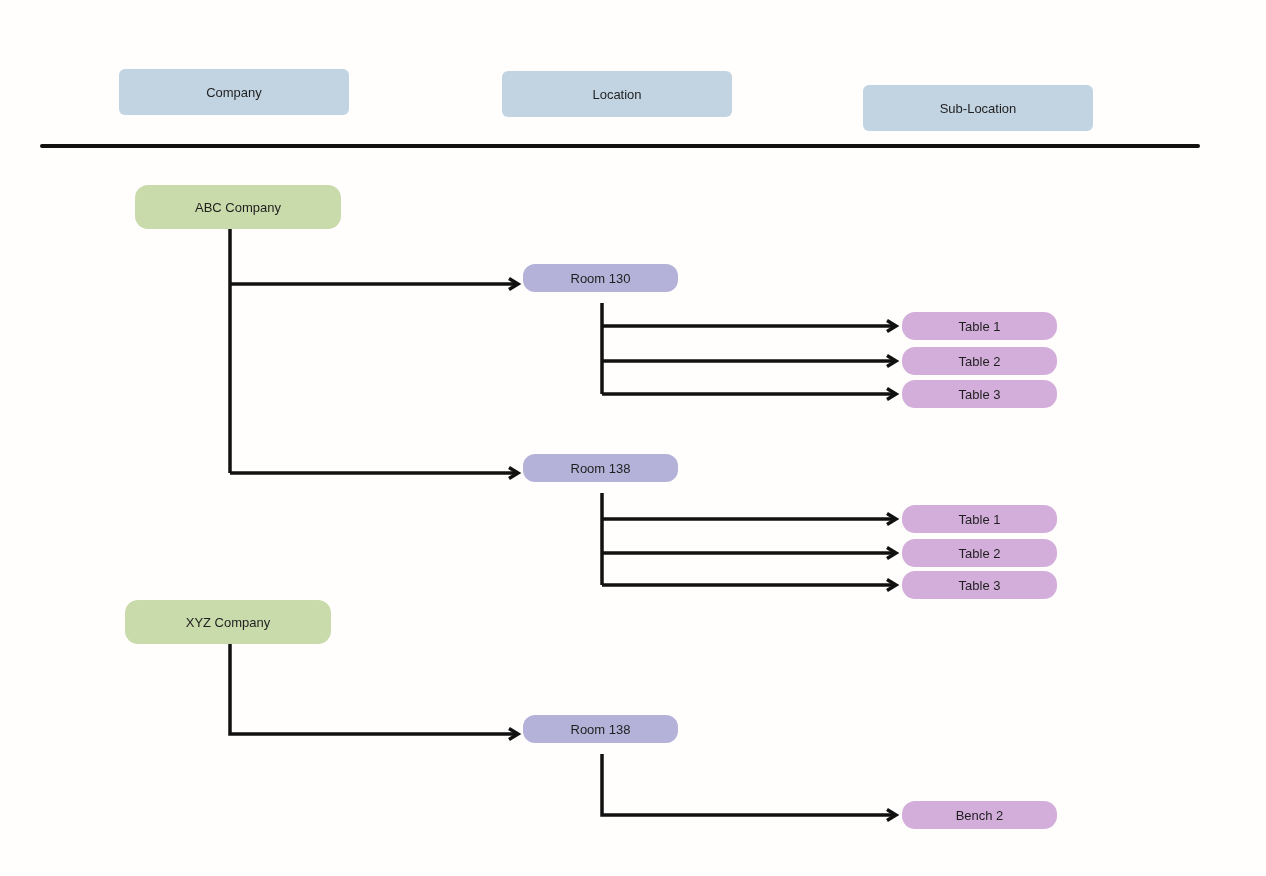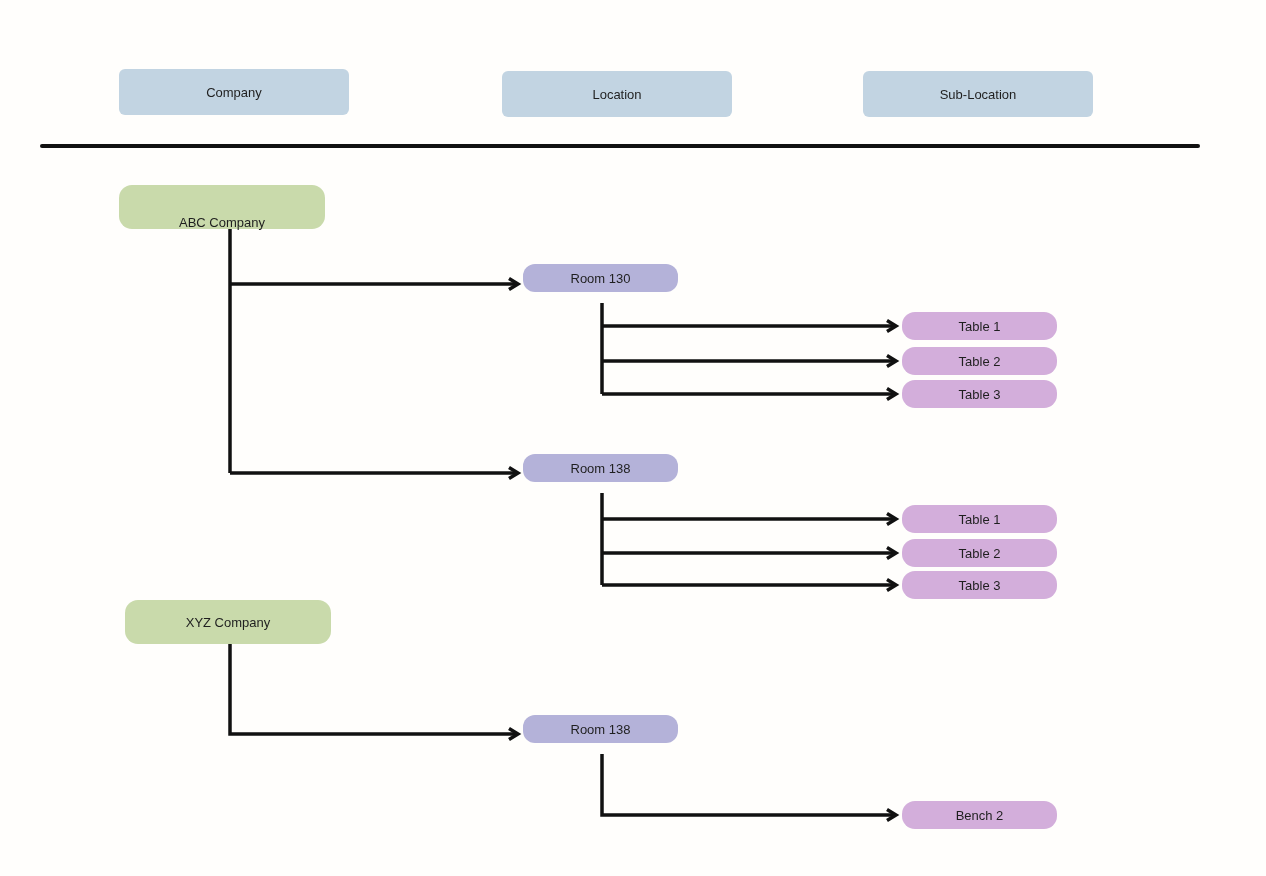--- a/index.html
+++ b/index.html
@@ -63,21 +63,21 @@
 <body>
 
 <div class="canvas">
 
   <div class="node header-box" style="left:119px;top:69px;">
     <span>Company</span>
   </div>
   <div class="node header-box" style="left:502px;top:71px;">
     <span>Location</span>
   </div>
-  <div class="node header-box" style="left:863px;top:71px;">
+  <div class="node header-box" style="left:863px;top:85px;">
     <span>Sub-Location</span>
   </div>
 
   <div class="divider"></div>
 
   <svg class="connectors" width="1266" height="876" viewBox="0 0 1266 876">
     <defs>
       <marker id="arrow" markerUnits="userSpaceOnUse" markerWidth="16" markerHeight="16" refX="12" refY="8" orient="auto">
         <path d="M3,2.5 L12,8 L3,13.5" stroke="#111111" stroke-width="3" fill="none"></path>
       </marker>
@@ -95,21 +95,21 @@
     <path d="M602,493 L602,585"></path>
     <path d="M602,519 L896,519" marker-end="url(#arrow)"></path>
     <path d="M602,553 L896,553" marker-end="url(#arrow)"></path>
     <path d="M602,585 L896,585" marker-end="url(#arrow)"></path>
 
     <path d="M230,636 L230,734 L518,734" marker-end="url(#arrow)"></path>
 
     <path d="M602,754 L602,815 L896,815" marker-end="url(#arrow)"></path>
   </svg>
 
-  <div class="node company-box" style="left:119px;top:185px;align-items:flex-end;">
+  <div class="node company-box" style="left:135px;top:185px;">
     <span>ABC Company</span>
   </div>
   <div class="node company-box" style="left:125px;top:592px;margin-top:8px;">
     <span>XYZ Company</span>
   </div>
 
   <div class="node location-box" style="left:523px;top:264px;">
     <span>Room 130</span>
   </div>
   <div class="node location-box" style="left:523px;top:454px;">

